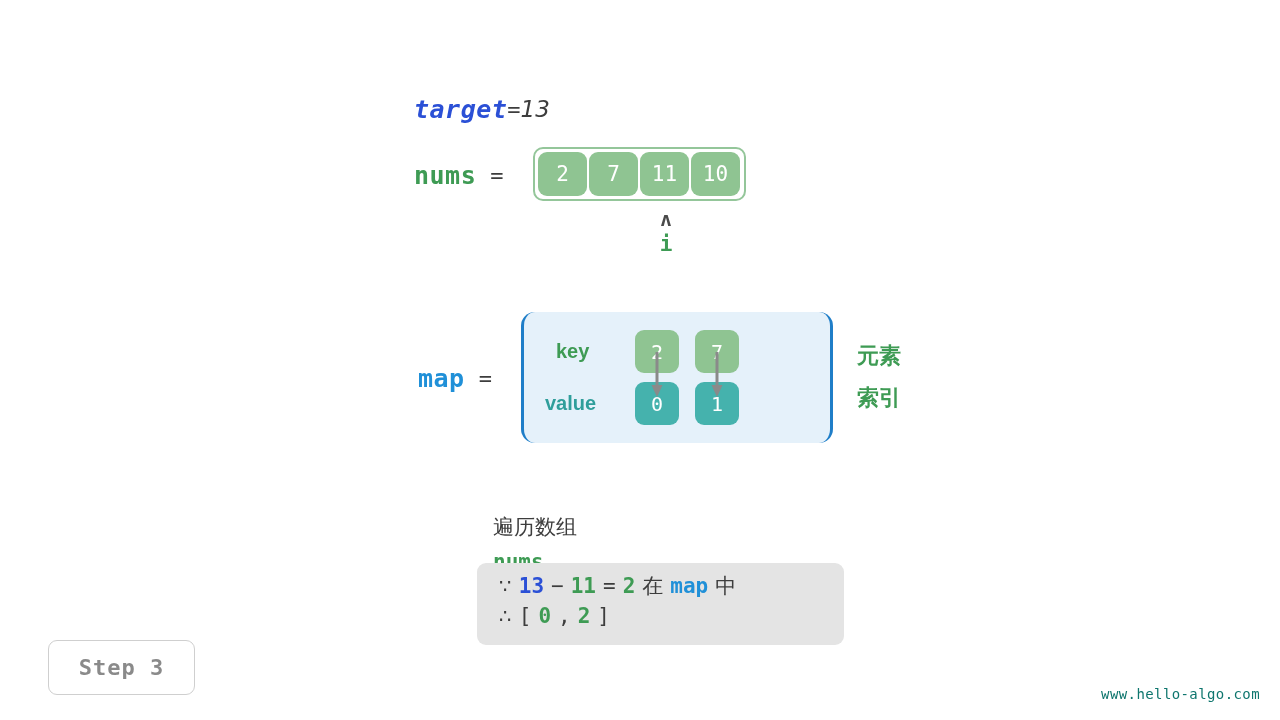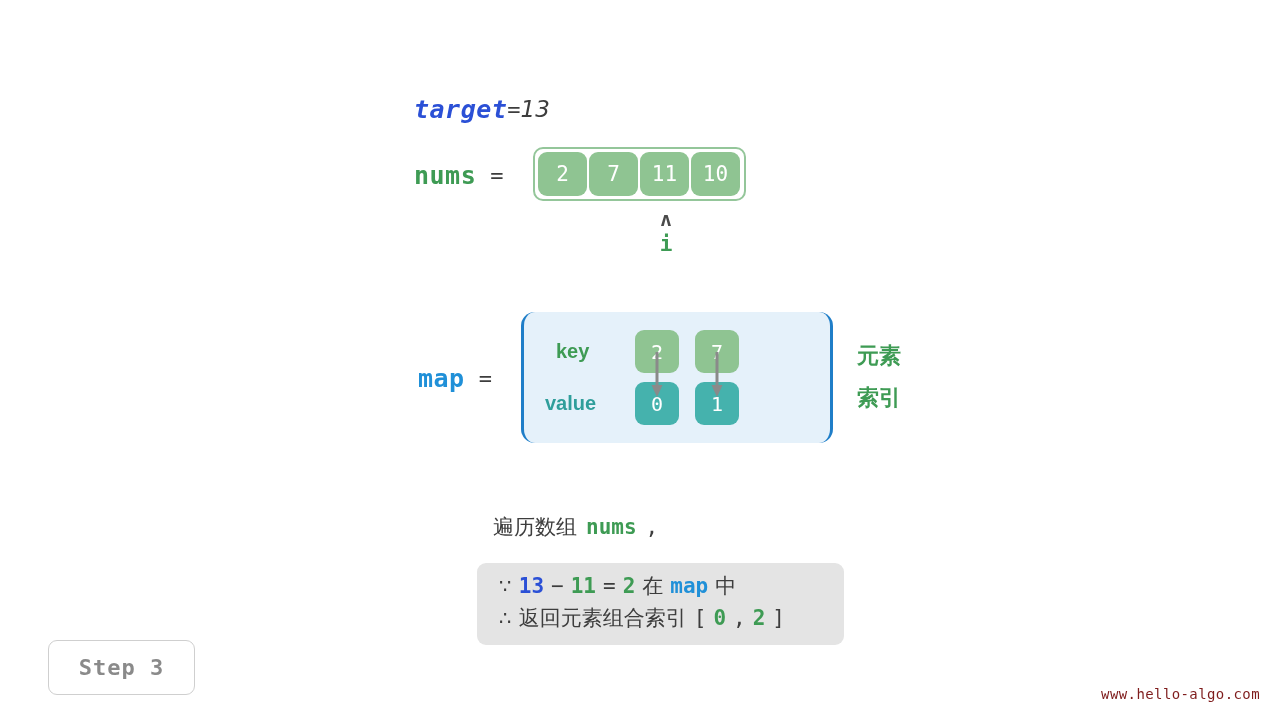--- a/index.html
+++ b/index.html
@@ -200,20 +200,21 @@
   
   .explain-line {
     position: absolute;
     left: 493px;
     top: 513px;
     font-size: 21px;
     color: #3d3d3d;
     display: flex;
     align-items: baseline;
     gap: 9px;
+    flex-direction: column;
   }
   .explain-line .code-green {
     font-family: "DejaVu Sans Mono", "Liberation Mono", monospace;
     font-weight: bold;
     color: #3e9b54;
     font-size: 21px;
   }
   .explain-line .comma {
     color: #3d3d3d;
     font-family: "DejaVu Sans Mono", "Liberation Mono", monospace;
@@ -274,21 +275,21 @@
     letter-spacing: 1px;
   }
 
   
   .watermark {
     position: absolute;
     right: 20px;
     bottom: 18px;
     font-family: "DejaVu Sans Mono", "Liberation Mono", monospace;
     font-size: 14px;
-    color: #7f1d1d;
+    color: #0f766e;
     letter-spacing: 0.4px;
   }
 </style>
 </head>
 <body>
 
 <div class="stage">
 
   <div class="target-row">
     <span class="mono lbl-target">target</span>
@@ -351,21 +352,20 @@
       <span class="m gray">−</span>
       <span class="m green">11</span>
       <span class="m gray">=</span>
       <span class="m green">2</span>
       <span class="cn">在</span>
       <span class="m sky">map</span>
       <span class="cn">中</span>
     </div>
     <div class="info-row">
       <span class="sym">∴</span>
-      <span class="cn">返回元素组合索引</span>
       <span class="m gray">[</span>
       <span class="m green">0</span>
       <span class="m gray">,</span>
       <span class="m green">2</span>
       <span class="m gray">]</span>
     </div>
   </div>
 
   <div class="step-badge">Step 3</div>
 

